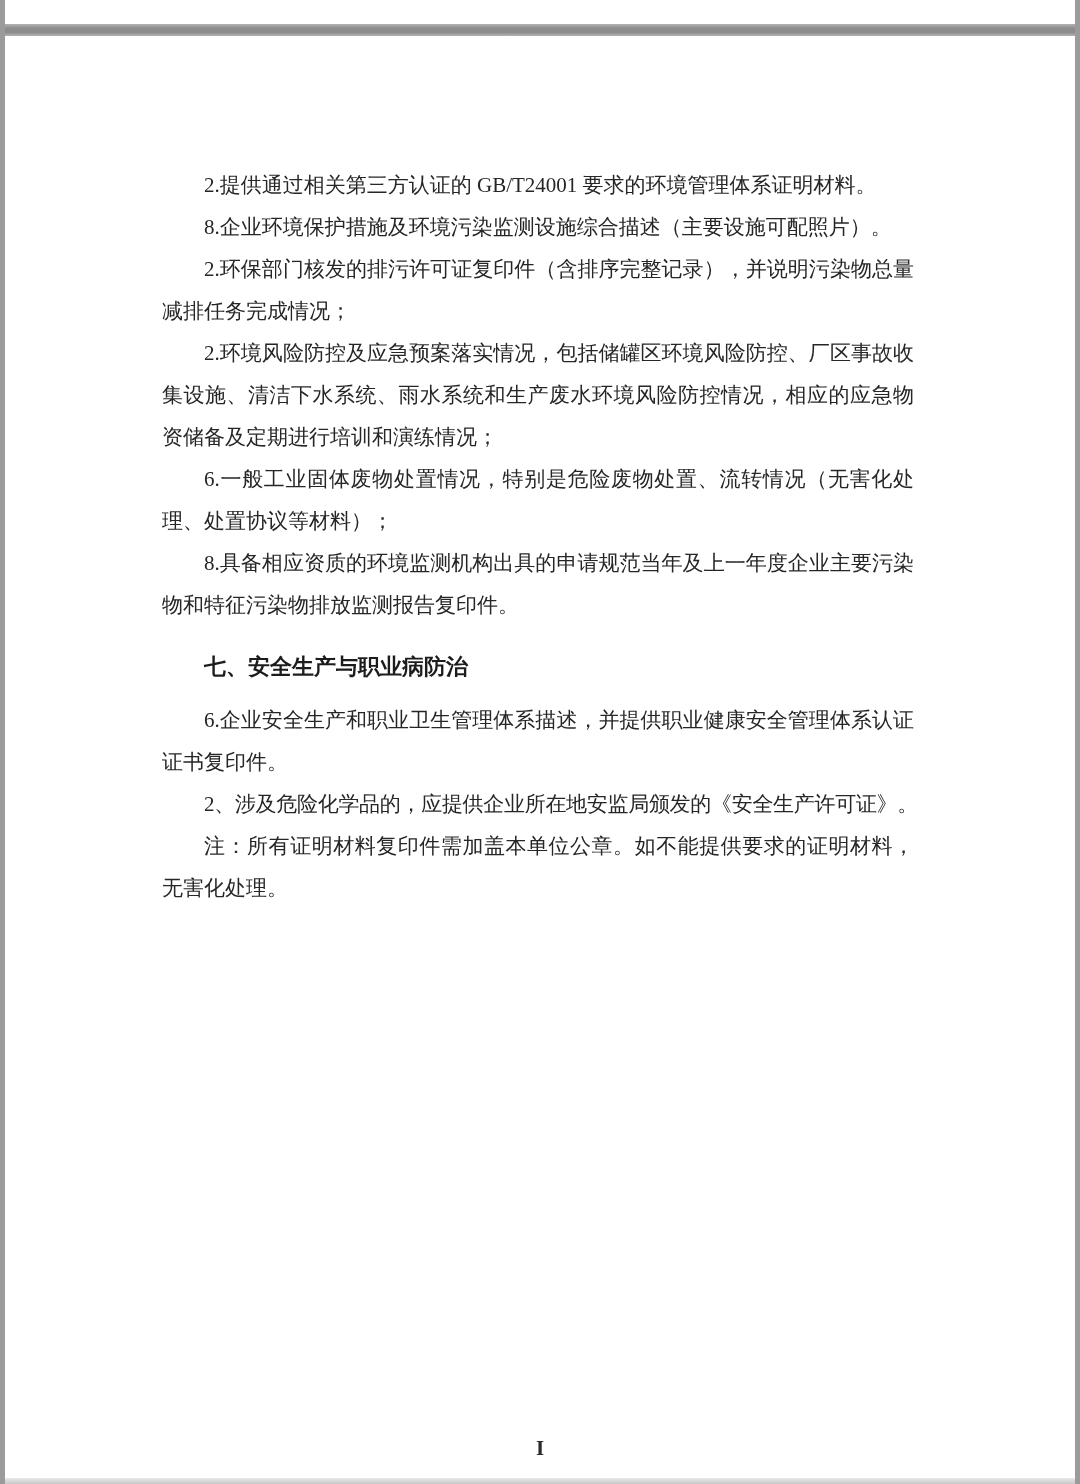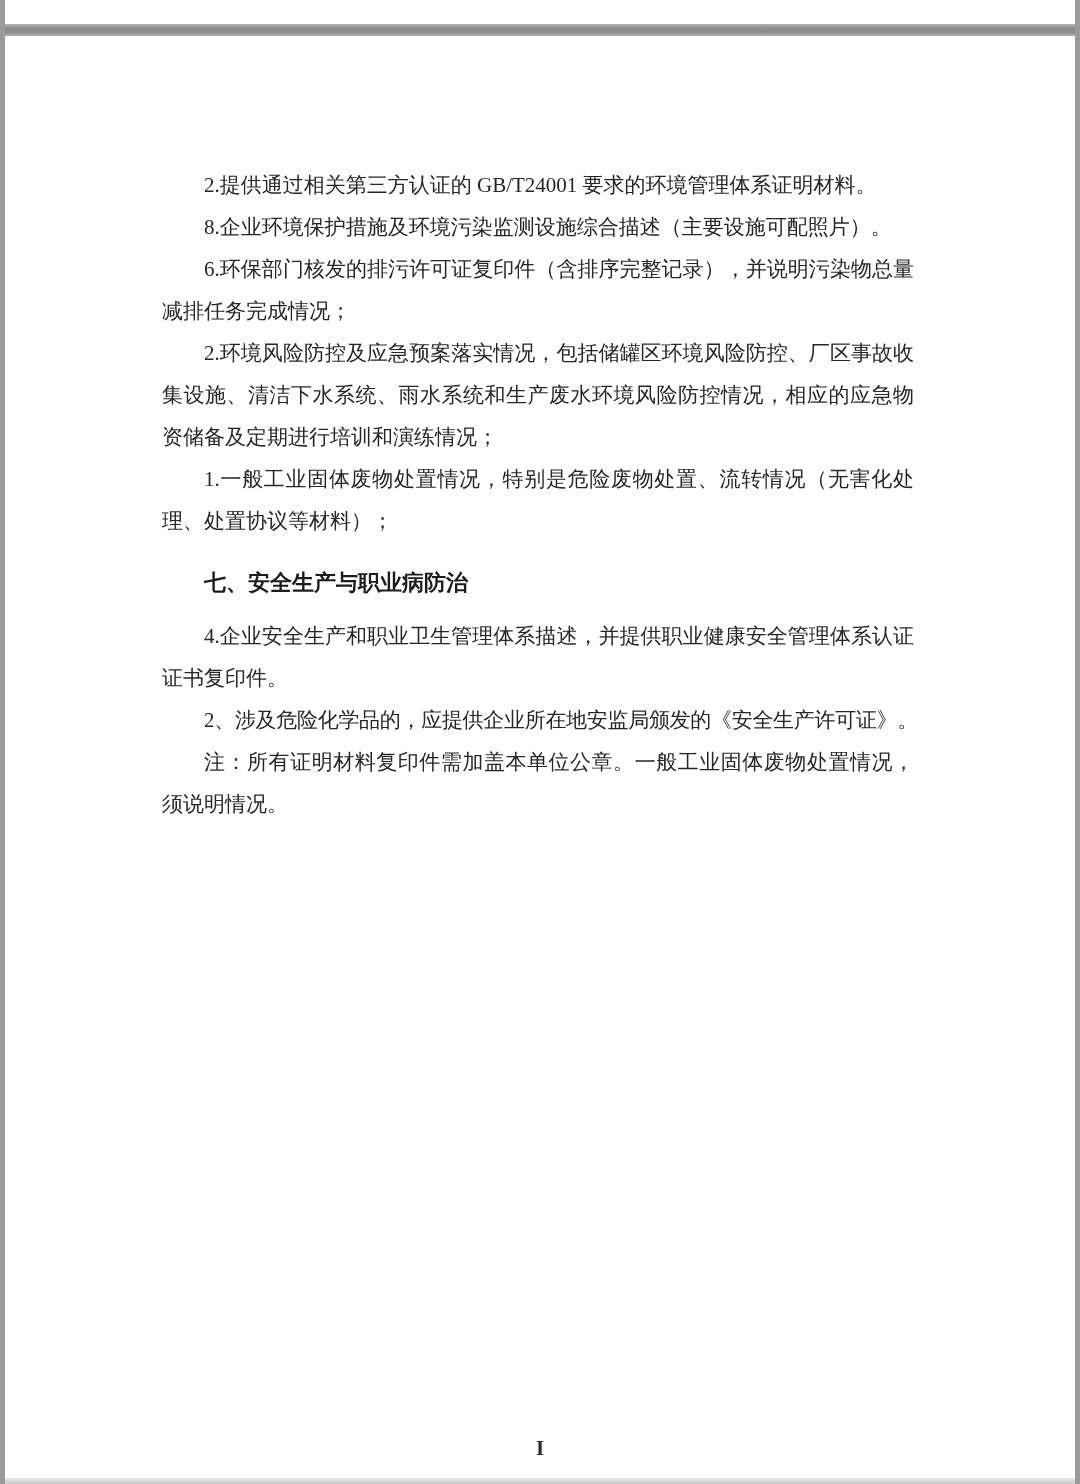--- a/index.html
+++ b/index.html
@@ -103,30 +103,31 @@
 <div class="viewport">
 
   <div class="page-prev"></div>
   <div class="page-gap"></div>
 
   <div class="page">
     <div class="content">
 
       <p>2.提供通过相关第三方认证的 GB/T24001 要求的环境管理体系证明材料。</p>
       <p>8.企业环境保护措施及环境污染监测设施综合描述（主要设施可配照片）。</p>
-      <p>6.环保部门核发的排污许可证复印件（含排序完整记录），并说明污染物总量减排任务完成情况；</p>
+      <p>2.环保部门核发的排污许可证复印件（含排序完整记录），并说明污染物总量减排任务完成情况；</p>
       <p>2.环境风险防控及应急预案落实情况，包括储罐区环境风险防控、厂区事故收集设施、清洁下水系统、雨水系统和生产废水环境风险防控情况，相应的应急物资储备及定期进行培训和演练情况；</p>
-      <p>1.一般工业固体废物处置情况，特别是危险废物处置、流转情况（无害化处理、处置协议等材料）；</p>
+      <p>6.一般工业固体废物处置情况，特别是危险废物处置、流转情况（无害化处理、处置协议等材料）；</p>
+      <p>8.具备相应资质的环境监测机构出具的申请规范当年及上一年度企业主要污染物和特征污染物排放监测报告复印件。</p>
 
       <h2>七、安全生产与职业病防治</h2>
 
-      <p>4.企业安全生产和职业卫生管理体系描述，并提供职业健康安全管理体系认证证书复印件。</p>
+      <p>6.企业安全生产和职业卫生管理体系描述，并提供职业健康安全管理体系认证证书复印件。</p>
       <p class="oneline">2、涉及危险化学品的，应提供企业所在地安监局颁发的《安全生产许可证》。</p>
 
-      <p>注：所有证明材料复印件需加盖本单位公章。一般工业固体废物处置情况，须说明情况。</p>
+      <p>注：所有证明材料复印件需加盖本单位公章。如不能提供要求的证明材料，无害化处理。</p>
 
     </div>
 
     <div class="page-number">I</div>
   </div>
 
   <div class="bottom-edge"></div>
   <div class="border-left"></div>
   <div class="border-right"></div>
 

